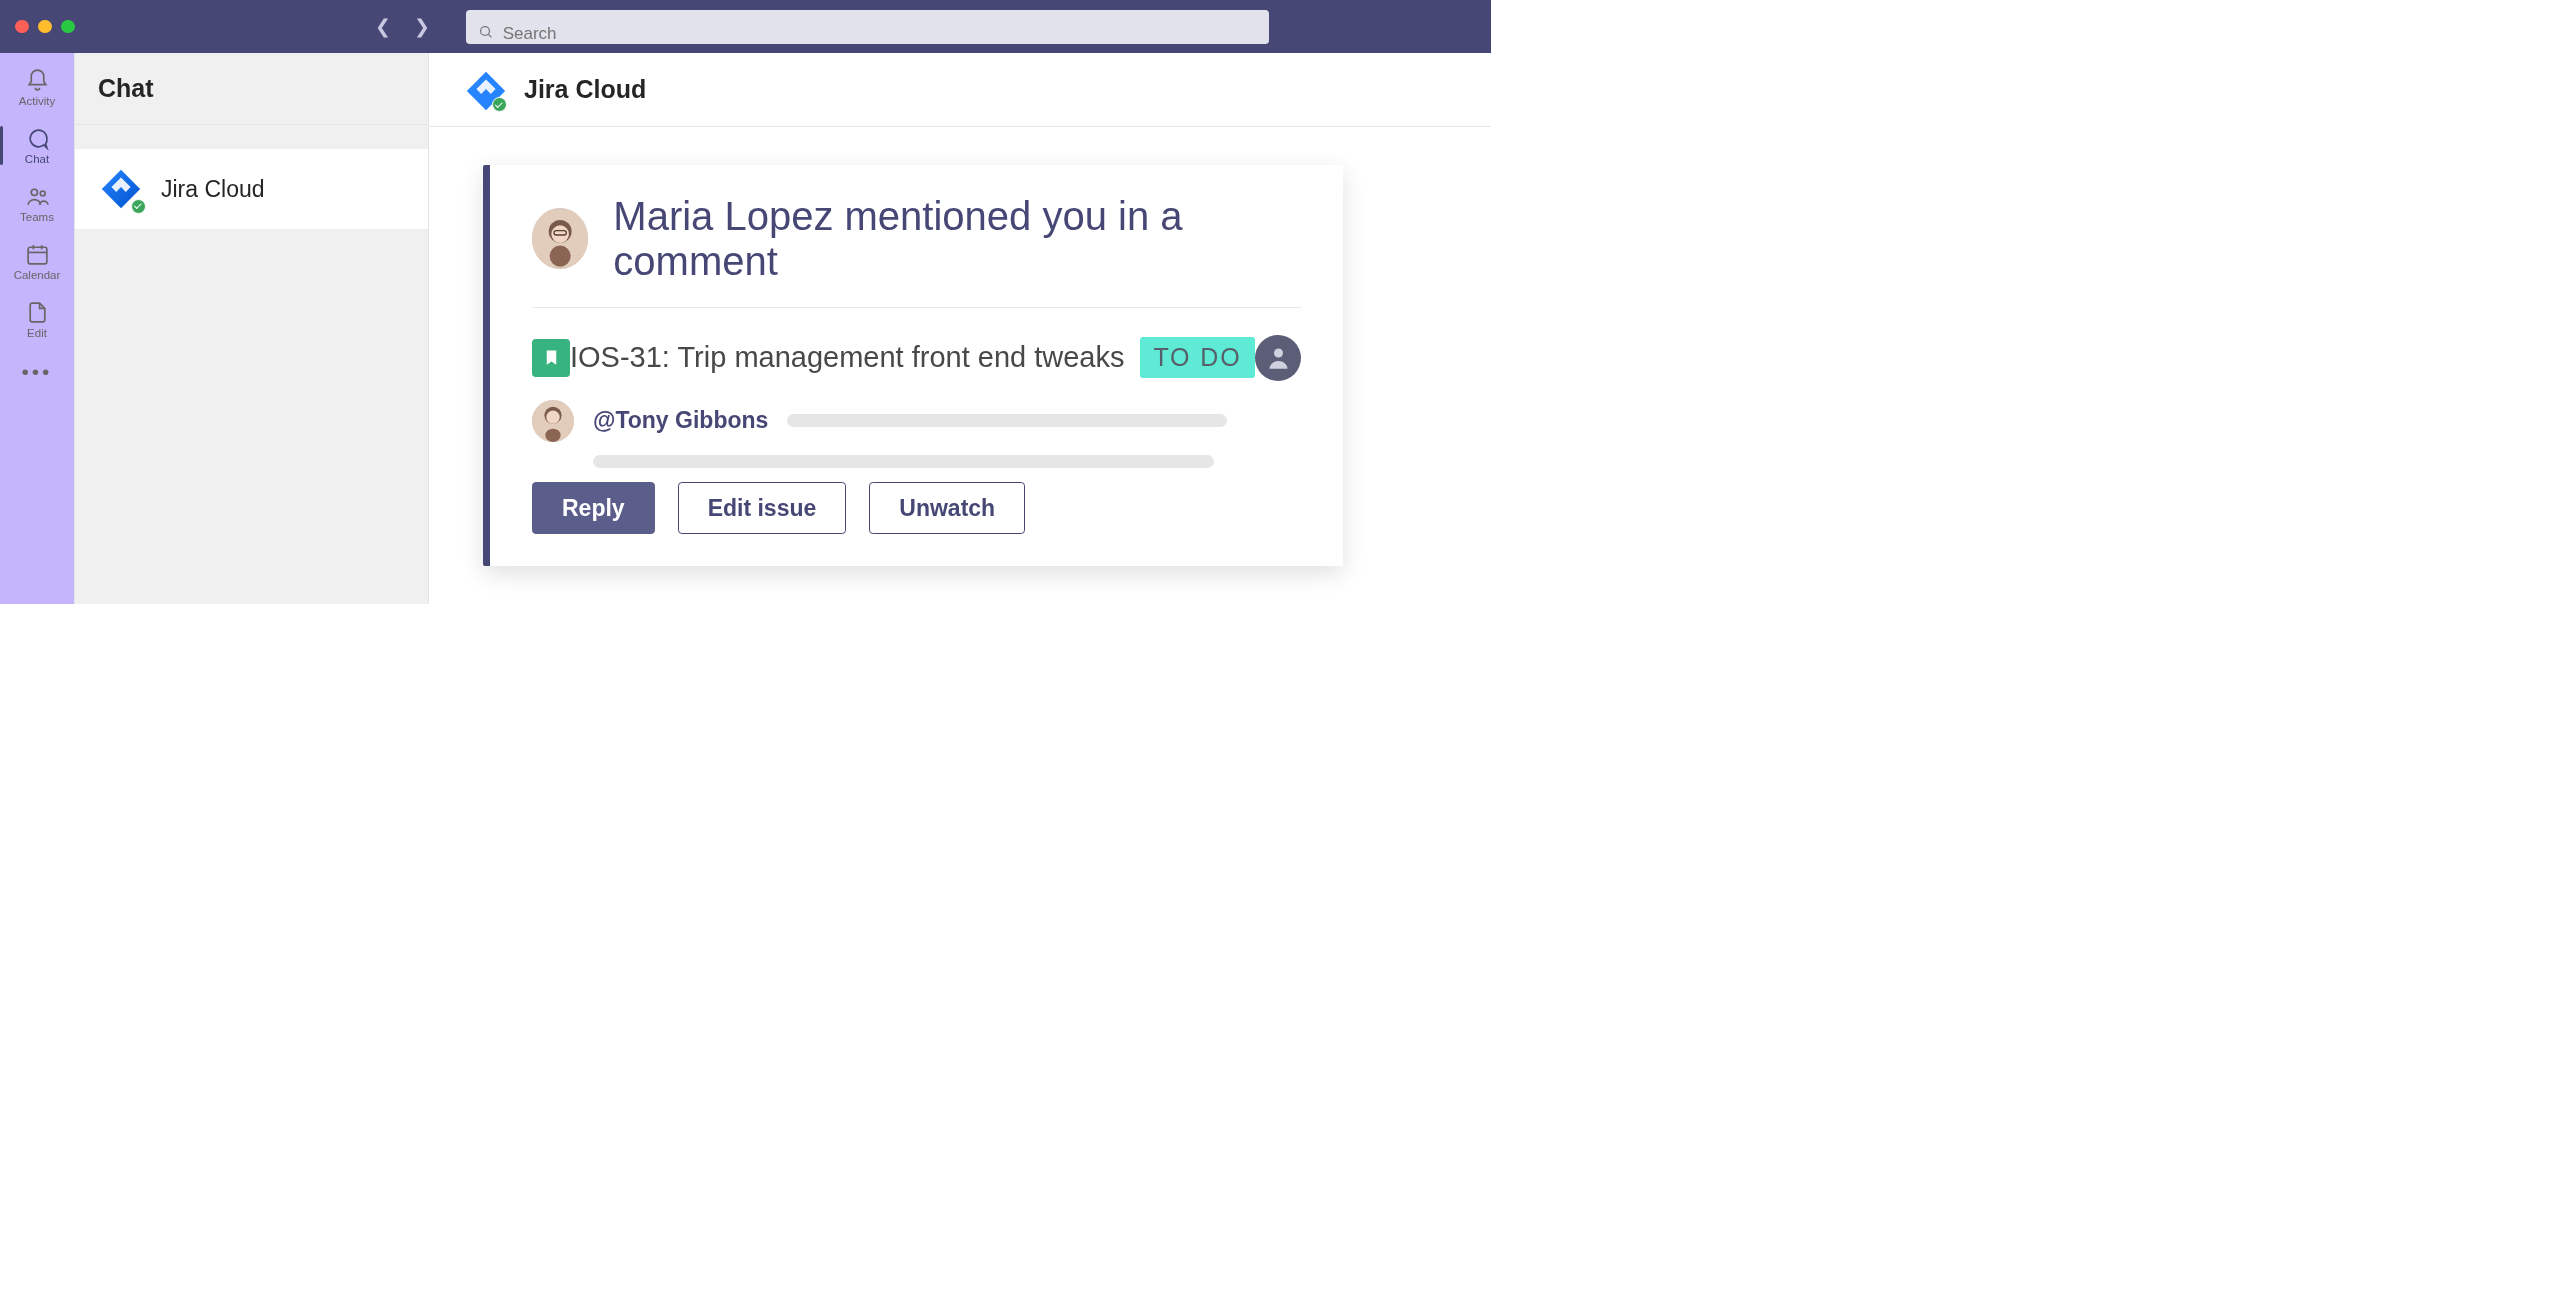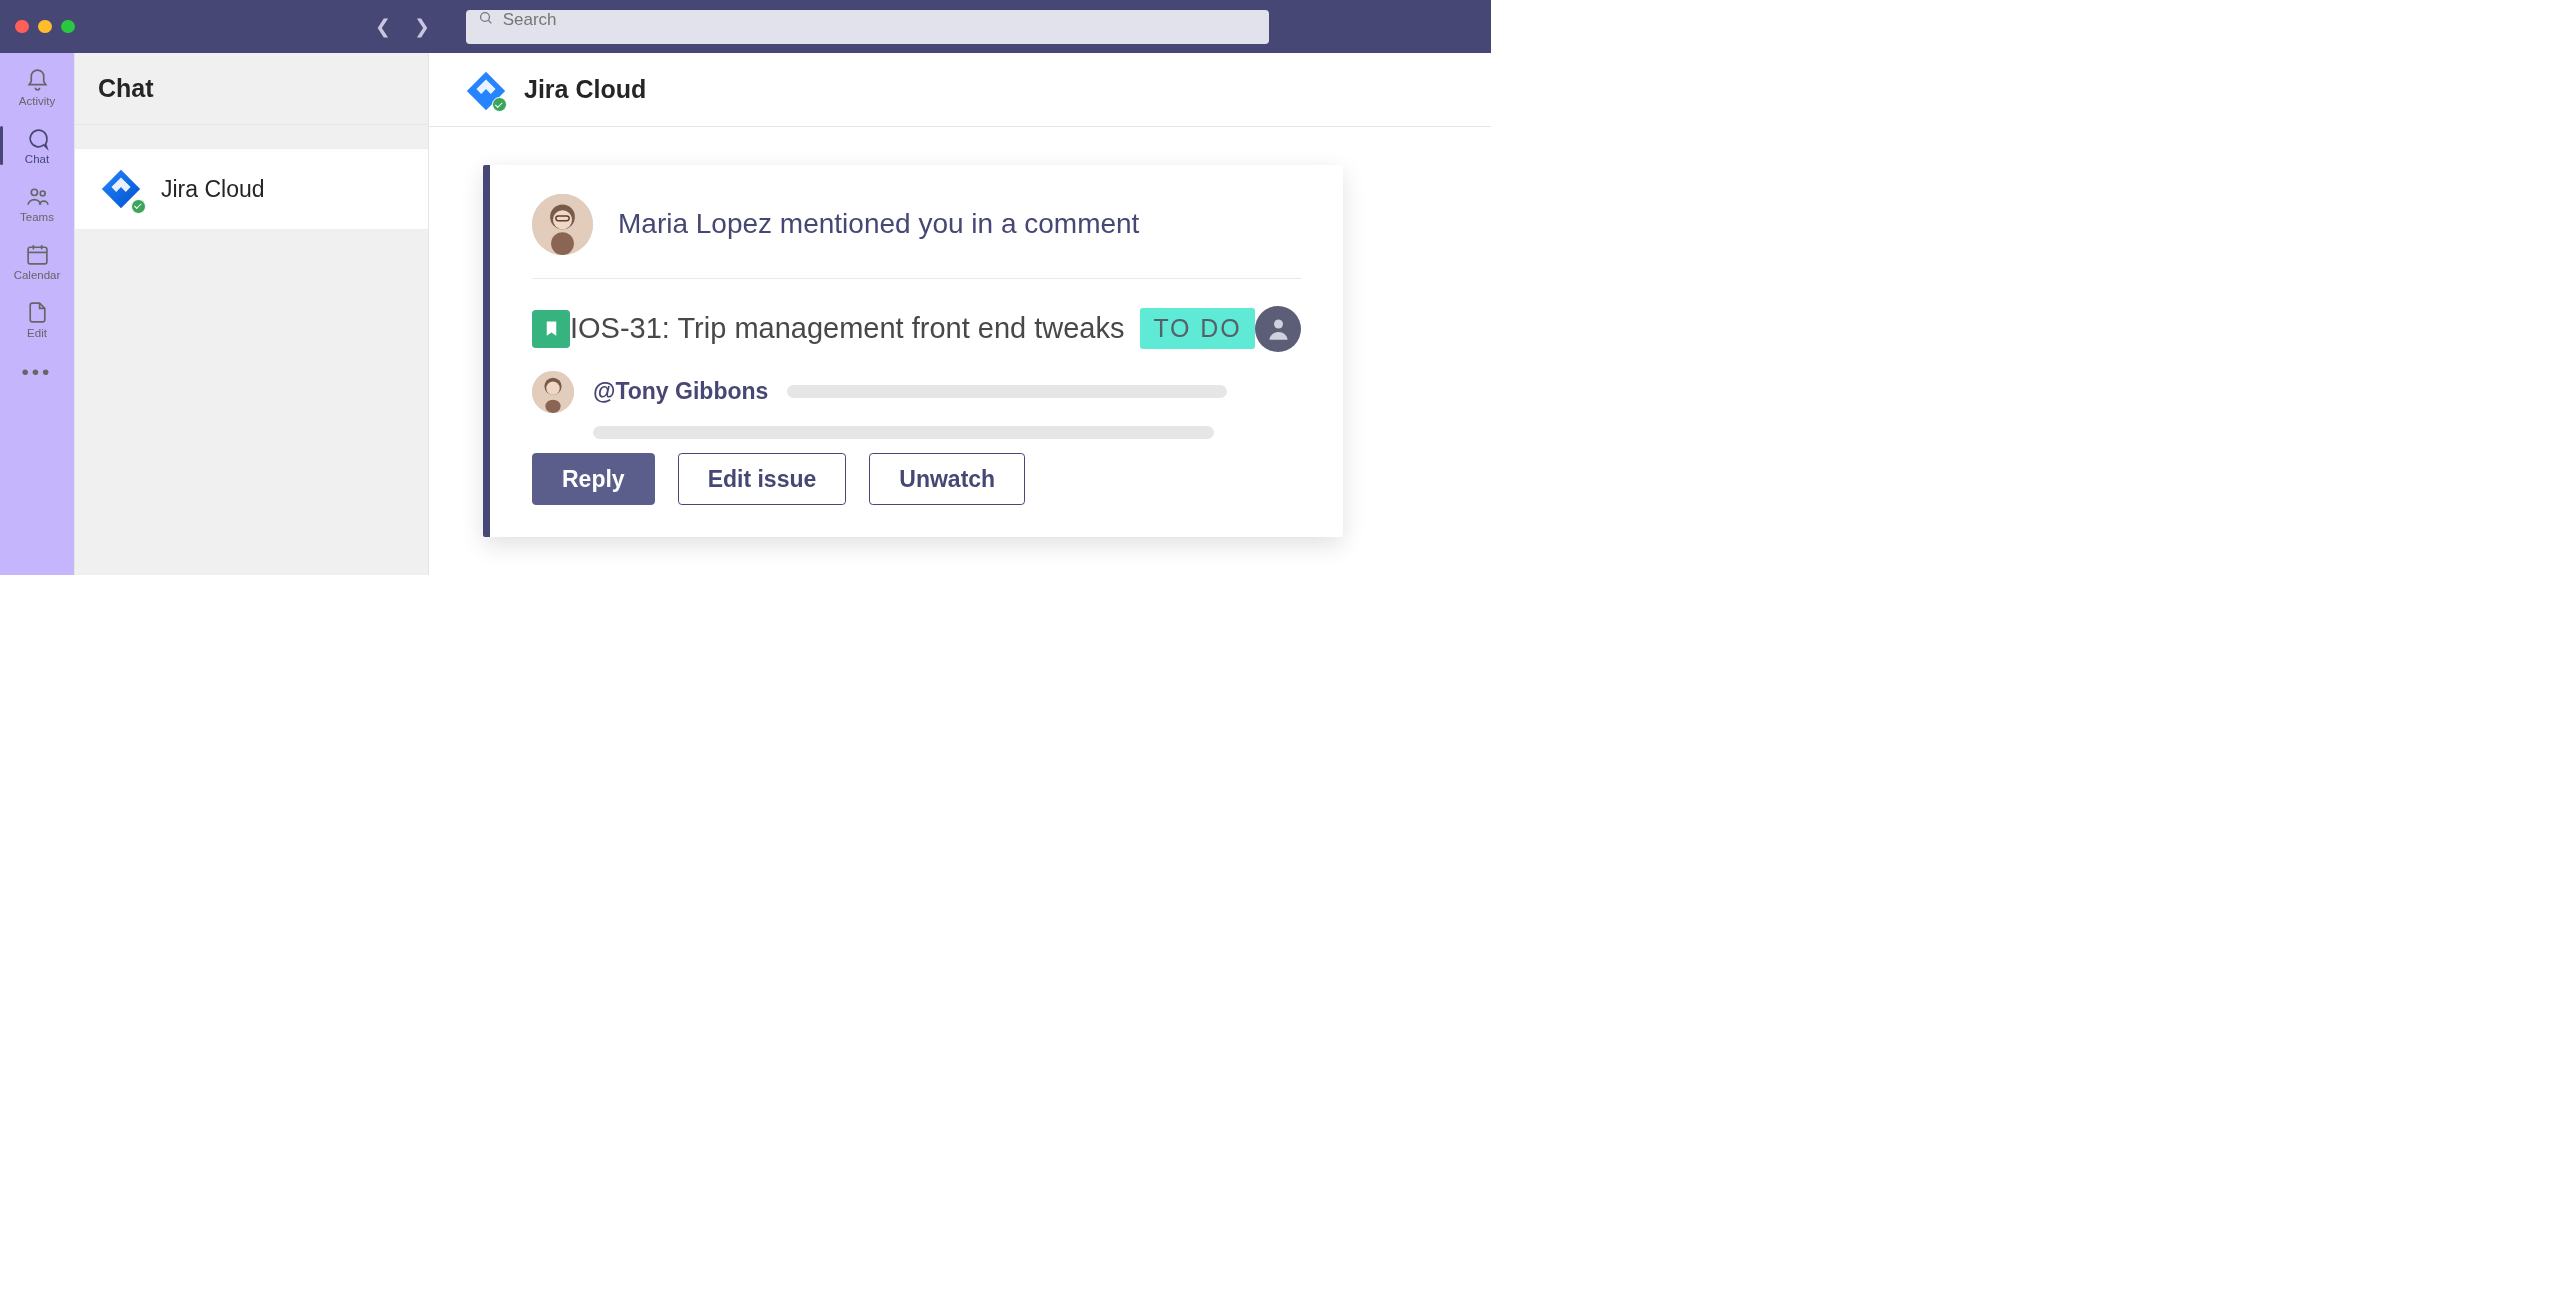--- a/index.html
+++ b/index.html
@@ -23,21 +23,21 @@
 
   .nav-arrows { display:flex; gap:23px; margin-left:287px; }
   .nav-arrow  { color:#c9c7e0; font-size:19px; cursor:default; user-select:none; }
 
   .search-wrap {
     flex:0 0 803px;
     height:34px;
     background:#e1e2ec;
     border-radius:3.8px;
     display:flex;
-    align-items:flex-start;
+    align-items:flex-end;
     padding:0 11.5px;
     margin-left:23px;
   }
   .search-wrap svg { width:15.3px; height:15.3px; fill:none; stroke:#777; stroke-width:2; }
   .search-input {
     border:none; background:transparent; outline:none;
     font-size:17px; margin-left:9.6px; color:#555; width:100%;
   }
 
   
@@ -130,21 +130,21 @@
     padding:29px 42px 32px 42px;
     max-width:860px;
   }
   .card-top { display:flex; align-items:center; gap:25px; padding-bottom:23px; border-bottom:1px solid #e9e9e9; }
   .avatar {
     width:61px; height:61px; border-radius:50%;
     background:#d9c6b8; display:flex; align-items:center; justify-content:center;
     overflow:hidden;
   }
   .avatar svg { width:100%; height:100%; }
-  .card-headline { font-size:28px; color:#464775; font-weight:400; }
+  .card-headline { font-size:40px; color:#464775; font-weight:400; }
 
   .issue-row { display:flex; align-items:center; padding-top:27px; }
   .story-icon {
     width:38px; height:38px; border-radius:3.8px; background:#36b37e;
     display:flex; align-items:center; justify-content:center;
   }
   .story-icon svg { width:19px; height:19px; fill:#fff; }
   .issue-title { font-size:29px; color:#484848; font-weight:400; flex:1; }
   .status-pill {
     background:#5eead4; color:#57606a; font-weight:500;

